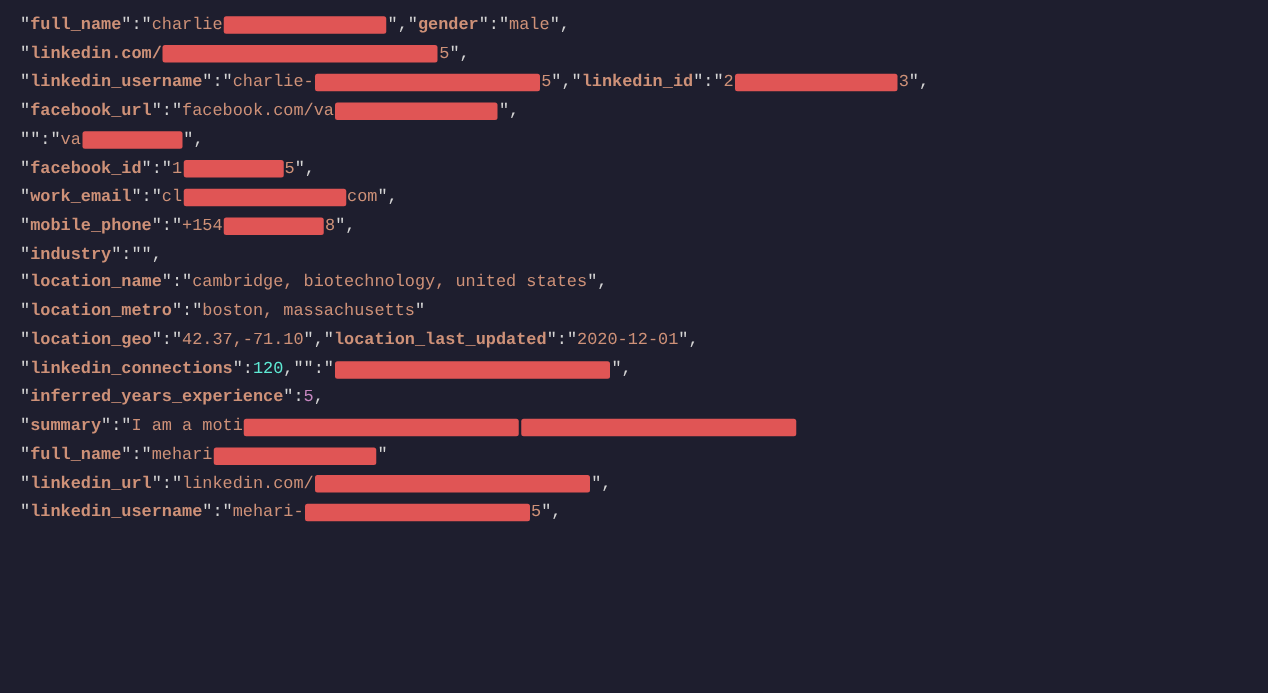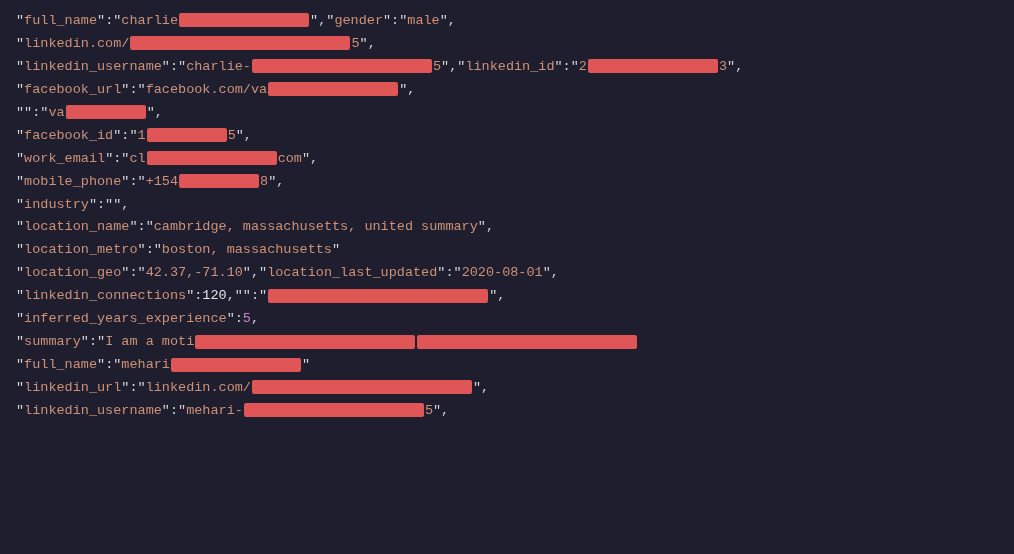--- a/index.html
+++ b/index.html
@@ -30,20 +30,21 @@
       display: flex;
       flex-wrap: wrap;
       align-items: center;
       line-height: 1.7;
       white-space: pre;
       font-size: 13.5px;
     }
 
     .key {
       color: #ce9178;
+      font-weight: bold;
     }
 
     .value-string {
       color: #ce9178;
       text-align: right;
     }
 
     .redacted {
       display: inline-block;
       background-color: #e05555;
@@ -75,22 +76,22 @@
 <div class="code-container">
 <div class="line"><span class="punct">"</span><span class="key">full_name</span><span class="punct">":"</span><span class="value-string">charlie</span><span class="redacted redacted-md">█</span><span class="punct">","</span><span class="key">gender</span><span class="punct">":"</span><span class="value-string">male</span><span class="punct">",</span></div>
     <div class="line"><span class="punct">"</span><span class="key">linkedin.com/</span><span class="redacted redacted-xl">█</span><span class="value-string">5</span><span class="punct">",</span></div>
     <div class="line"><span class="punct">"</span><span class="key">linkedin_username</span><span class="punct">":"</span><span class="value-string">charlie-</span><span class="redacted redacted-lg">█</span><span class="value-string">5</span><span class="punct">","</span><span class="key">linkedin_id</span><span class="punct">":"</span><span class="value-string">2</span><span class="redacted redacted-md">█</span><span class="value-string">3</span><span class="punct">",</span></div>
     <div class="line"><span class="punct">"</span><span class="key">facebook_url</span><span class="punct">":"</span><span class="value-string">facebook.com/va</span><span class="redacted redacted-md">█</span><span class="punct">",</span></div>
     <div class="line"><span class="punct">"</span><span class="punct">":"</span><span class="value-string">va</span><span class="redacted redacted-sm">█</span><span class="punct">",</span></div>
     <div class="line"><span class="punct">"</span><span class="key">facebook_id</span><span class="punct">":"</span><span class="value-string">1</span><span class="redacted redacted-sm">█</span><span class="value-string">5</span><span class="punct">",</span></div>
     <div class="line"><span class="punct">"</span><span class="key">work_email</span><span class="punct">":"</span><span class="value-string">cl</span><span class="redacted redacted-md">█</span><span class="value-string">com</span><span class="punct">",</span></div>
     <div class="line"><span class="punct">"</span><span class="key">mobile_phone</span><span class="punct">":"</span><span class="value-string">+154</span><span class="redacted redacted-sm">█</span><span class="value-string">8</span><span class="punct">",</span></div>
     <div class="line"><span class="punct">"</span><span class="key">industry</span><span class="punct">":"</span><span class="punct">",</span></div>
-    <div class="line"><span class="punct">"</span><span class="key">location_name</span><span class="punct">":"</span><span class="value-string">cambridge, massachusetts, united summary</span><span class="punct">",</span></div>
+    <div class="line"><span class="punct">"</span><span class="key">location_name</span><span class="punct">":"</span><span class="value-string">cambridge, biotechnology, united states</span><span class="punct">",</span></div>
     <div class="line"><span class="punct">"</span><span class="key">location_metro</span><span class="punct">":"</span><span class="value-string">boston, massachusetts</span><span class="punct">"</span></div>
-    <div class="line"><span class="punct">"</span><span class="key">location_geo</span><span class="punct">":"</span><span class="value-string">42.37,-71.10</span><span class="punct">","</span><span class="key">location_last_updated</span><span class="punct">":"</span><span class="value-string">2020-08-01</span><span class="punct">",</span></div>
-    <div class="line"><span class="punct">"</span><span class="key">linkedin_connections</span><span class="punct">":</span><span class="number-blue" style="color: #e5e5e5;">120</span><span class="punct">,"</span><span class="punct">":"</span><span class="redacted redacted-xl">█</span><span class="punct">",</span></div>
+    <div class="line"><span class="punct">"</span><span class="key">location_geo</span><span class="punct">":"</span><span class="value-string">42.37,-71.10</span><span class="punct">","</span><span class="key">location_last_updated</span><span class="punct">":"</span><span class="value-string">2020-12-01</span><span class="punct">",</span></div>
+    <div class="line"><span class="punct">"</span><span class="key">linkedin_connections</span><span class="punct">":</span><span class="number-blue" style="color: #5eead4;">120</span><span class="punct">,"</span><span class="punct">":"</span><span class="redacted redacted-xl">█</span><span class="punct">",</span></div>
     <div class="line"><span class="punct">"</span><span class="key">inferred_years_experience</span><span class="punct">":</span><span class="number-blue" style="color: rgb(197, 134, 192);">5</span><span class="punct">,</span></div>
     <div class="line"><span class="punct">"</span><span class="key">summary</span><span class="punct">":"</span><span class="value-string">I am a moti</span><span class="redacted redacted-xl">█</span><span class="redacted redacted-xl">█</span></div>
     <div class="line"><span class="punct">"</span><span class="key">full_name</span><span class="punct">":"</span><span class="value-string">mehari</span><span class="redacted redacted-md">█</span><span class="punct">"</span></div>
     <div class="line"><span class="punct">"</span><span class="key">linkedin_url</span><span class="punct">":"</span><span class="value-string">linkedin.com/</span><span class="redacted redacted-xl">█</span><span class="punct">",</span></div>
     <div class="line"><span class="punct">"</span><span class="key">linkedin_username</span><span class="punct">":"</span><span class="value-string">mehari-</span><span class="redacted redacted-lg">█</span><span class="value-string">5</span><span class="punct">",</span></div>
   </div>
 
 </body></html>

